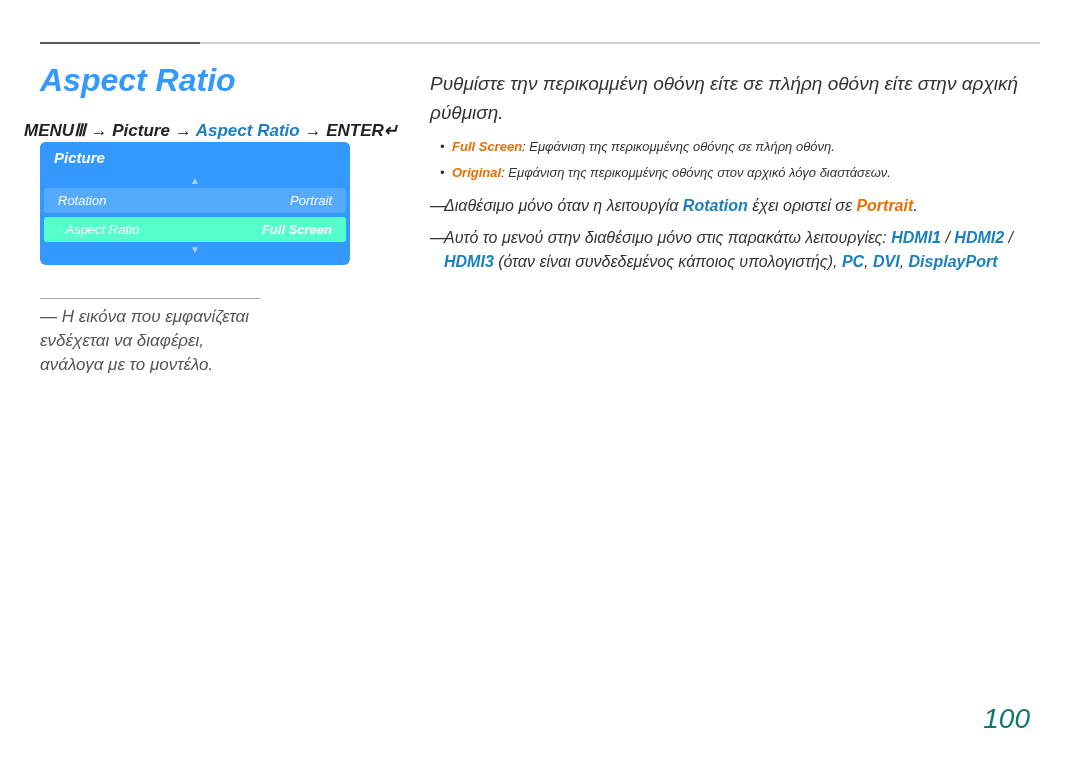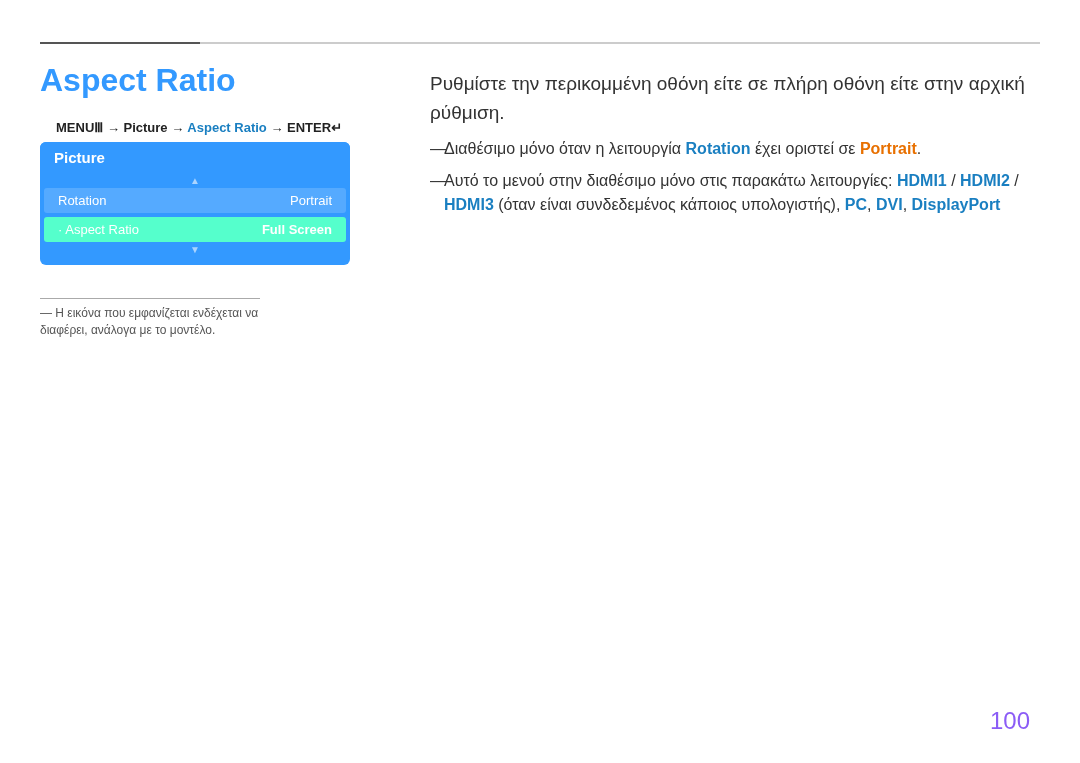--- a/index.html
+++ b/index.html
@@ -1,15 +1,15 @@
 <!DOCTYPE html>
 <html><head>
   <meta charset="utf-8">
   <style>
-    * { margin: 0; padding: 0; box-sizing: border-box; }
+    * { margin: 0; padding: 0; box-sizing: border-box; font-style: italic; }
 
     body {
       width: 1080px;
       height: 763px;
       background: #ffffff;
       font-family: Arial, sans-serif;
       font-size: 13px;
       color: #333;
       overflow: hidden;
       position: relative;
@@ -29,22 +29,22 @@
       top: 62px;
       left: 40px;
       font-size: 32px;
       font-weight: bold;
       color: #3399ff;
     }
 
     .menu-path {
       position: absolute;
       top: 120px;
-      left: 56px;
-      font-size: 13px;
+      left: 24px;
+      font-size: 17px;
       font-weight: bold;
       color: #222;
     }
 
     .menu-path span.blue {
       color: #1a7fc1;
       font-weight: bold;
     }
 
     
@@ -195,32 +195,32 @@
     .footnote-line {
       position: absolute;
       top: 298px;
       left: 40px;
       width: 220px;
       border-top: 1px solid #aaa;
       padding-top: 6px;
     }
 
     .footnote-text {
-      font-size: 12px;
+      font-size: 17px;
       color: #555;
       line-height: 1.4;
     }
 
     
     .page-number {
       position: absolute;
       bottom: 28px;
       right: 50px;
-      font-size: 24px;
-      color: #8b5cf6;
+      font-size: 28px;
+      color: #0f766e;
       font-weight: normal;
     }
   </style>
 </head>
 <body>
 
 <div class="top-line"></div>
 
 <h1 class="page-title">Aspect Ratio</h1>
 
@@ -244,20 +244,28 @@
   <div class="menu-row aspect">
     <span class="label">Aspect Ratio</span>
     <span class="value">Full Screen</span>
   </div>
   <div class="arrow-down">▼</div>
 </div>
 
 <div class="right-col">
   <p class="intro-text">Ρυθμίστε την περικομμένη οθόνη είτε σε πλήρη οθόνη είτε στην αρχική ρύθμιση.</p>
 
+  <ul class="bullet-list">
+    <li>
+      <span class="orange">Full Screen</span><span>: Εμφάνιση της περικομμένης οθόνης σε πλήρη οθόνη.</span>
+    </li>
+    <li>
+      <span class="orange">Original</span><span>: Εμφάνιση της περικομμένης οθόνης στον αρχικό λόγο διαστάσεων.</span>
+    </li>
+  </ul>
 
   <p class="note-line">
     <span>Διαθέσιμο μόνο όταν η λειτουργία </span><span class="blue">Rotation</span><span> έχει οριστεί σε </span><span class="orange">Portrait</span><span>.</span>
   </p>
 
   <p class="note-line">
     <span>Αυτό το μενού στην διαθέσιμο μόνο στις παρακάτω λειτουργίες: </span><span class="blue">HDMI1</span><span> / </span><span class="blue">HDMI2</span><span> / </span><span class="blue">HDMI3</span><span> (όταν είναι συνδεδεμένος κάποιος υπολογιστής), </span><span class="blue">PC</span><span>, </span><span class="blue">DVI</span><span>, </span><span class="blue">DisplayPort</span>
   </p>
 </div>
 

